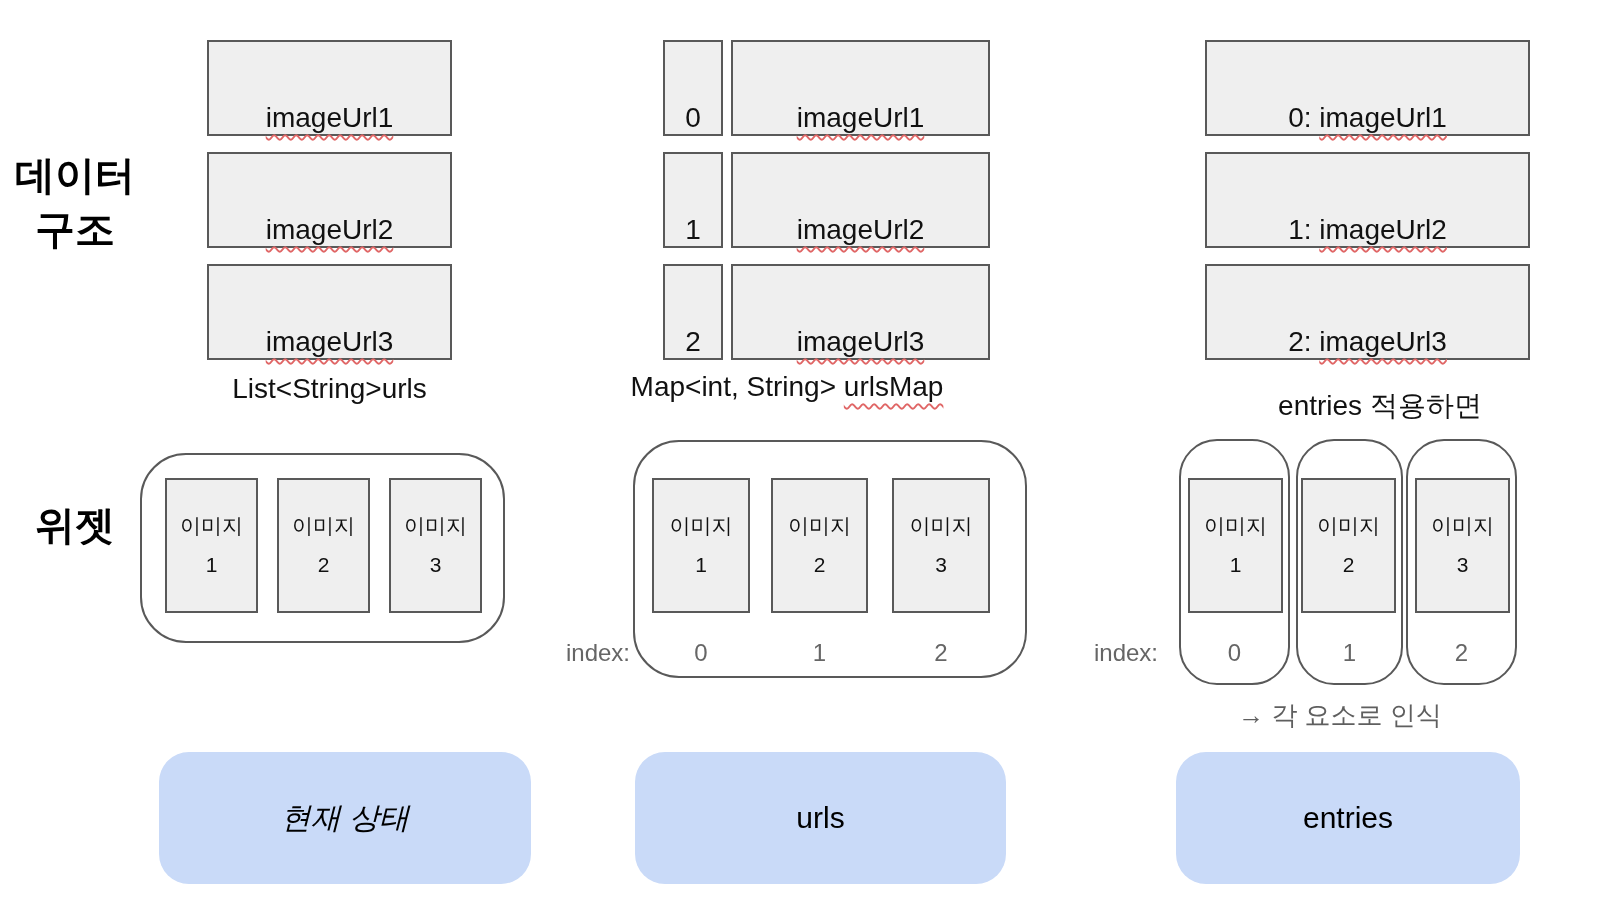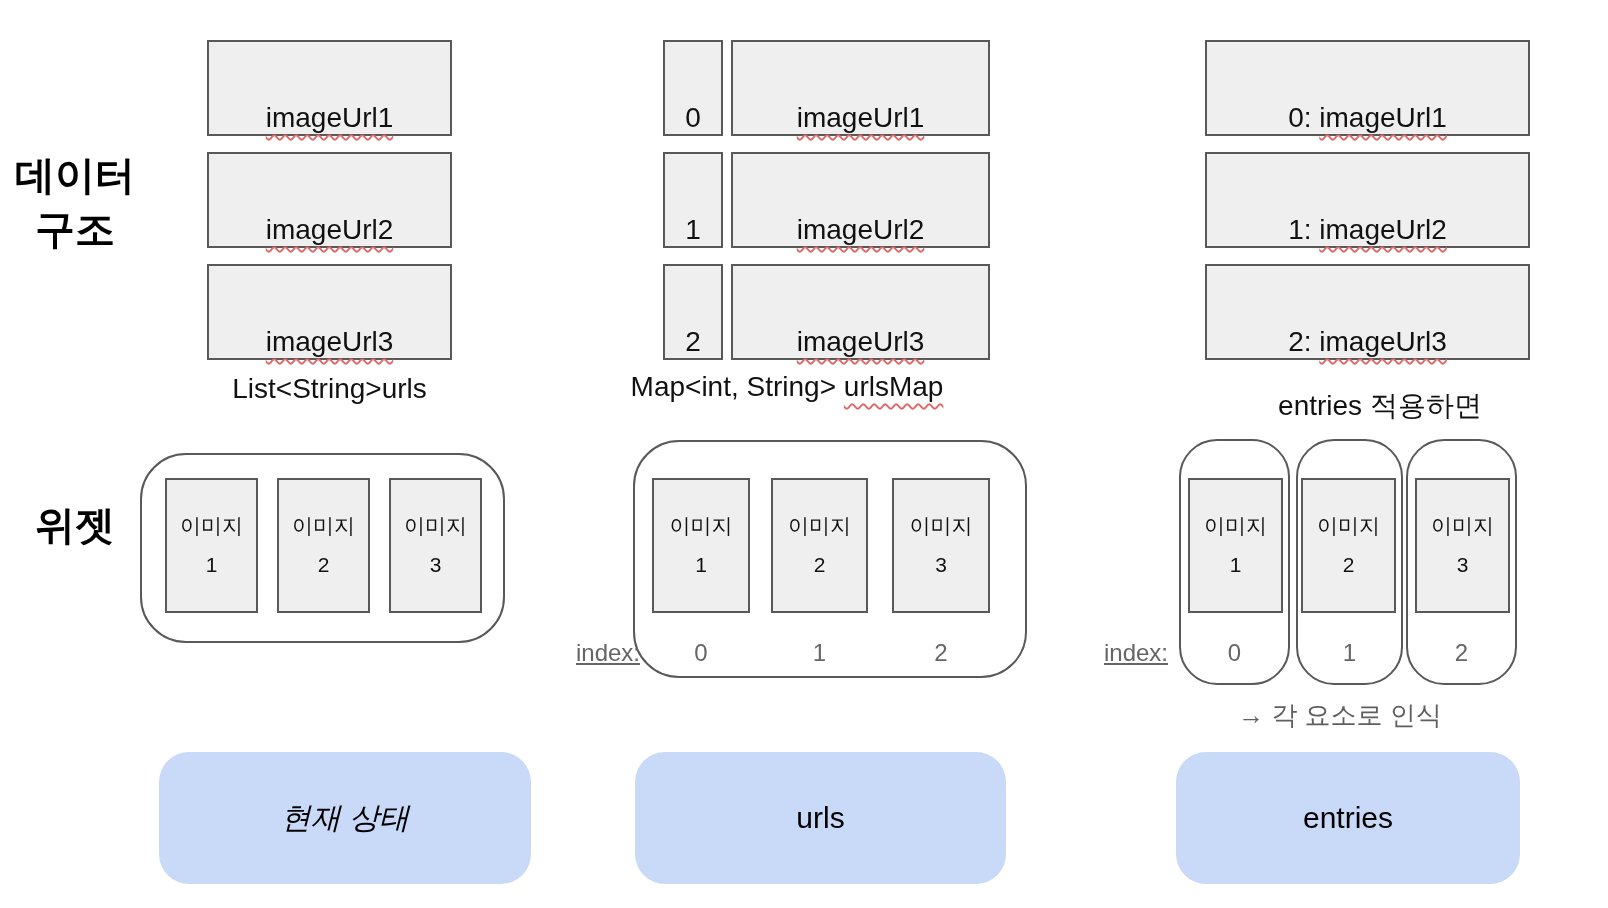--- a/index.html
+++ b/index.html
@@ -66,21 +66,21 @@
     text-align: center;
     gap: 9px;
   }
   .idx {
     position: absolute;
     color: var(--muted-text, #666666);
     font-size: 24px;
     line-height: 26px;
     text-align: center;
   }
-  .idx-label { text-align: right; text-decoration: underline; }
+  .idx-label { text-align: center; }
   .note {
     position: absolute;
     color: var(--note-text, #5f5f5f);
     font-size: 26px;
     text-align: center;
   }
   .btn {
     position: absolute;
     top: 752px;
     height: 132px;

